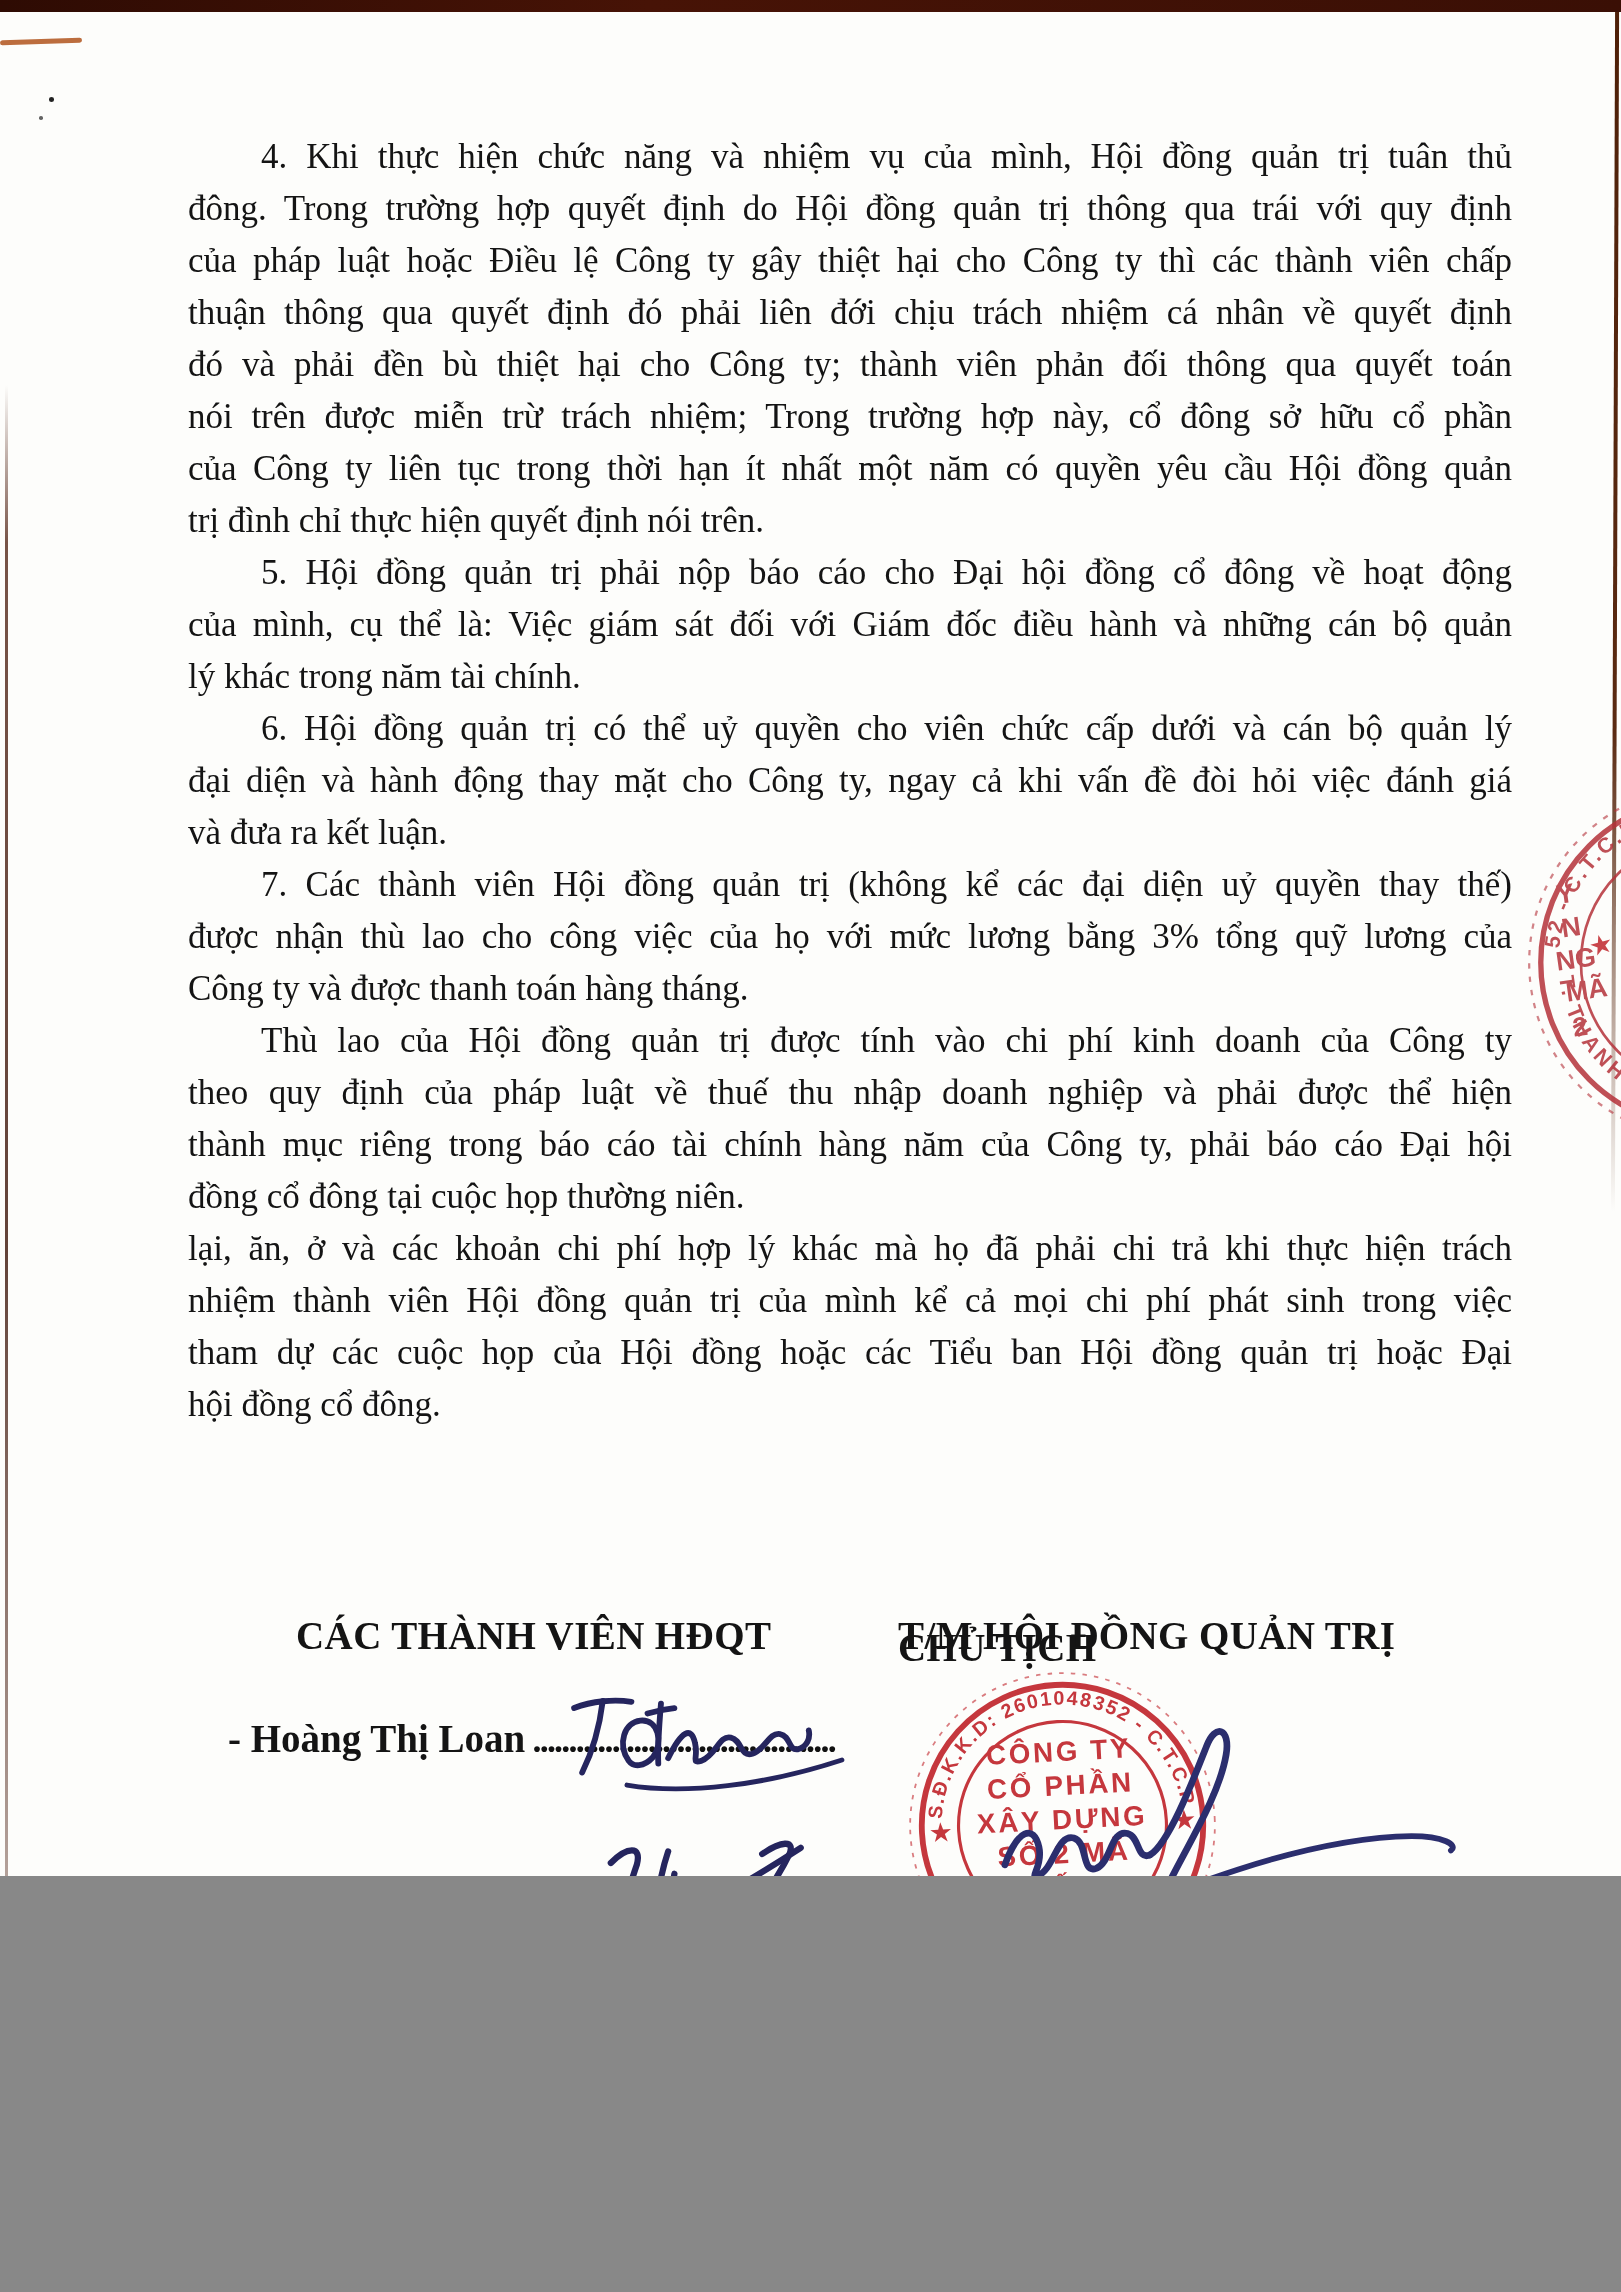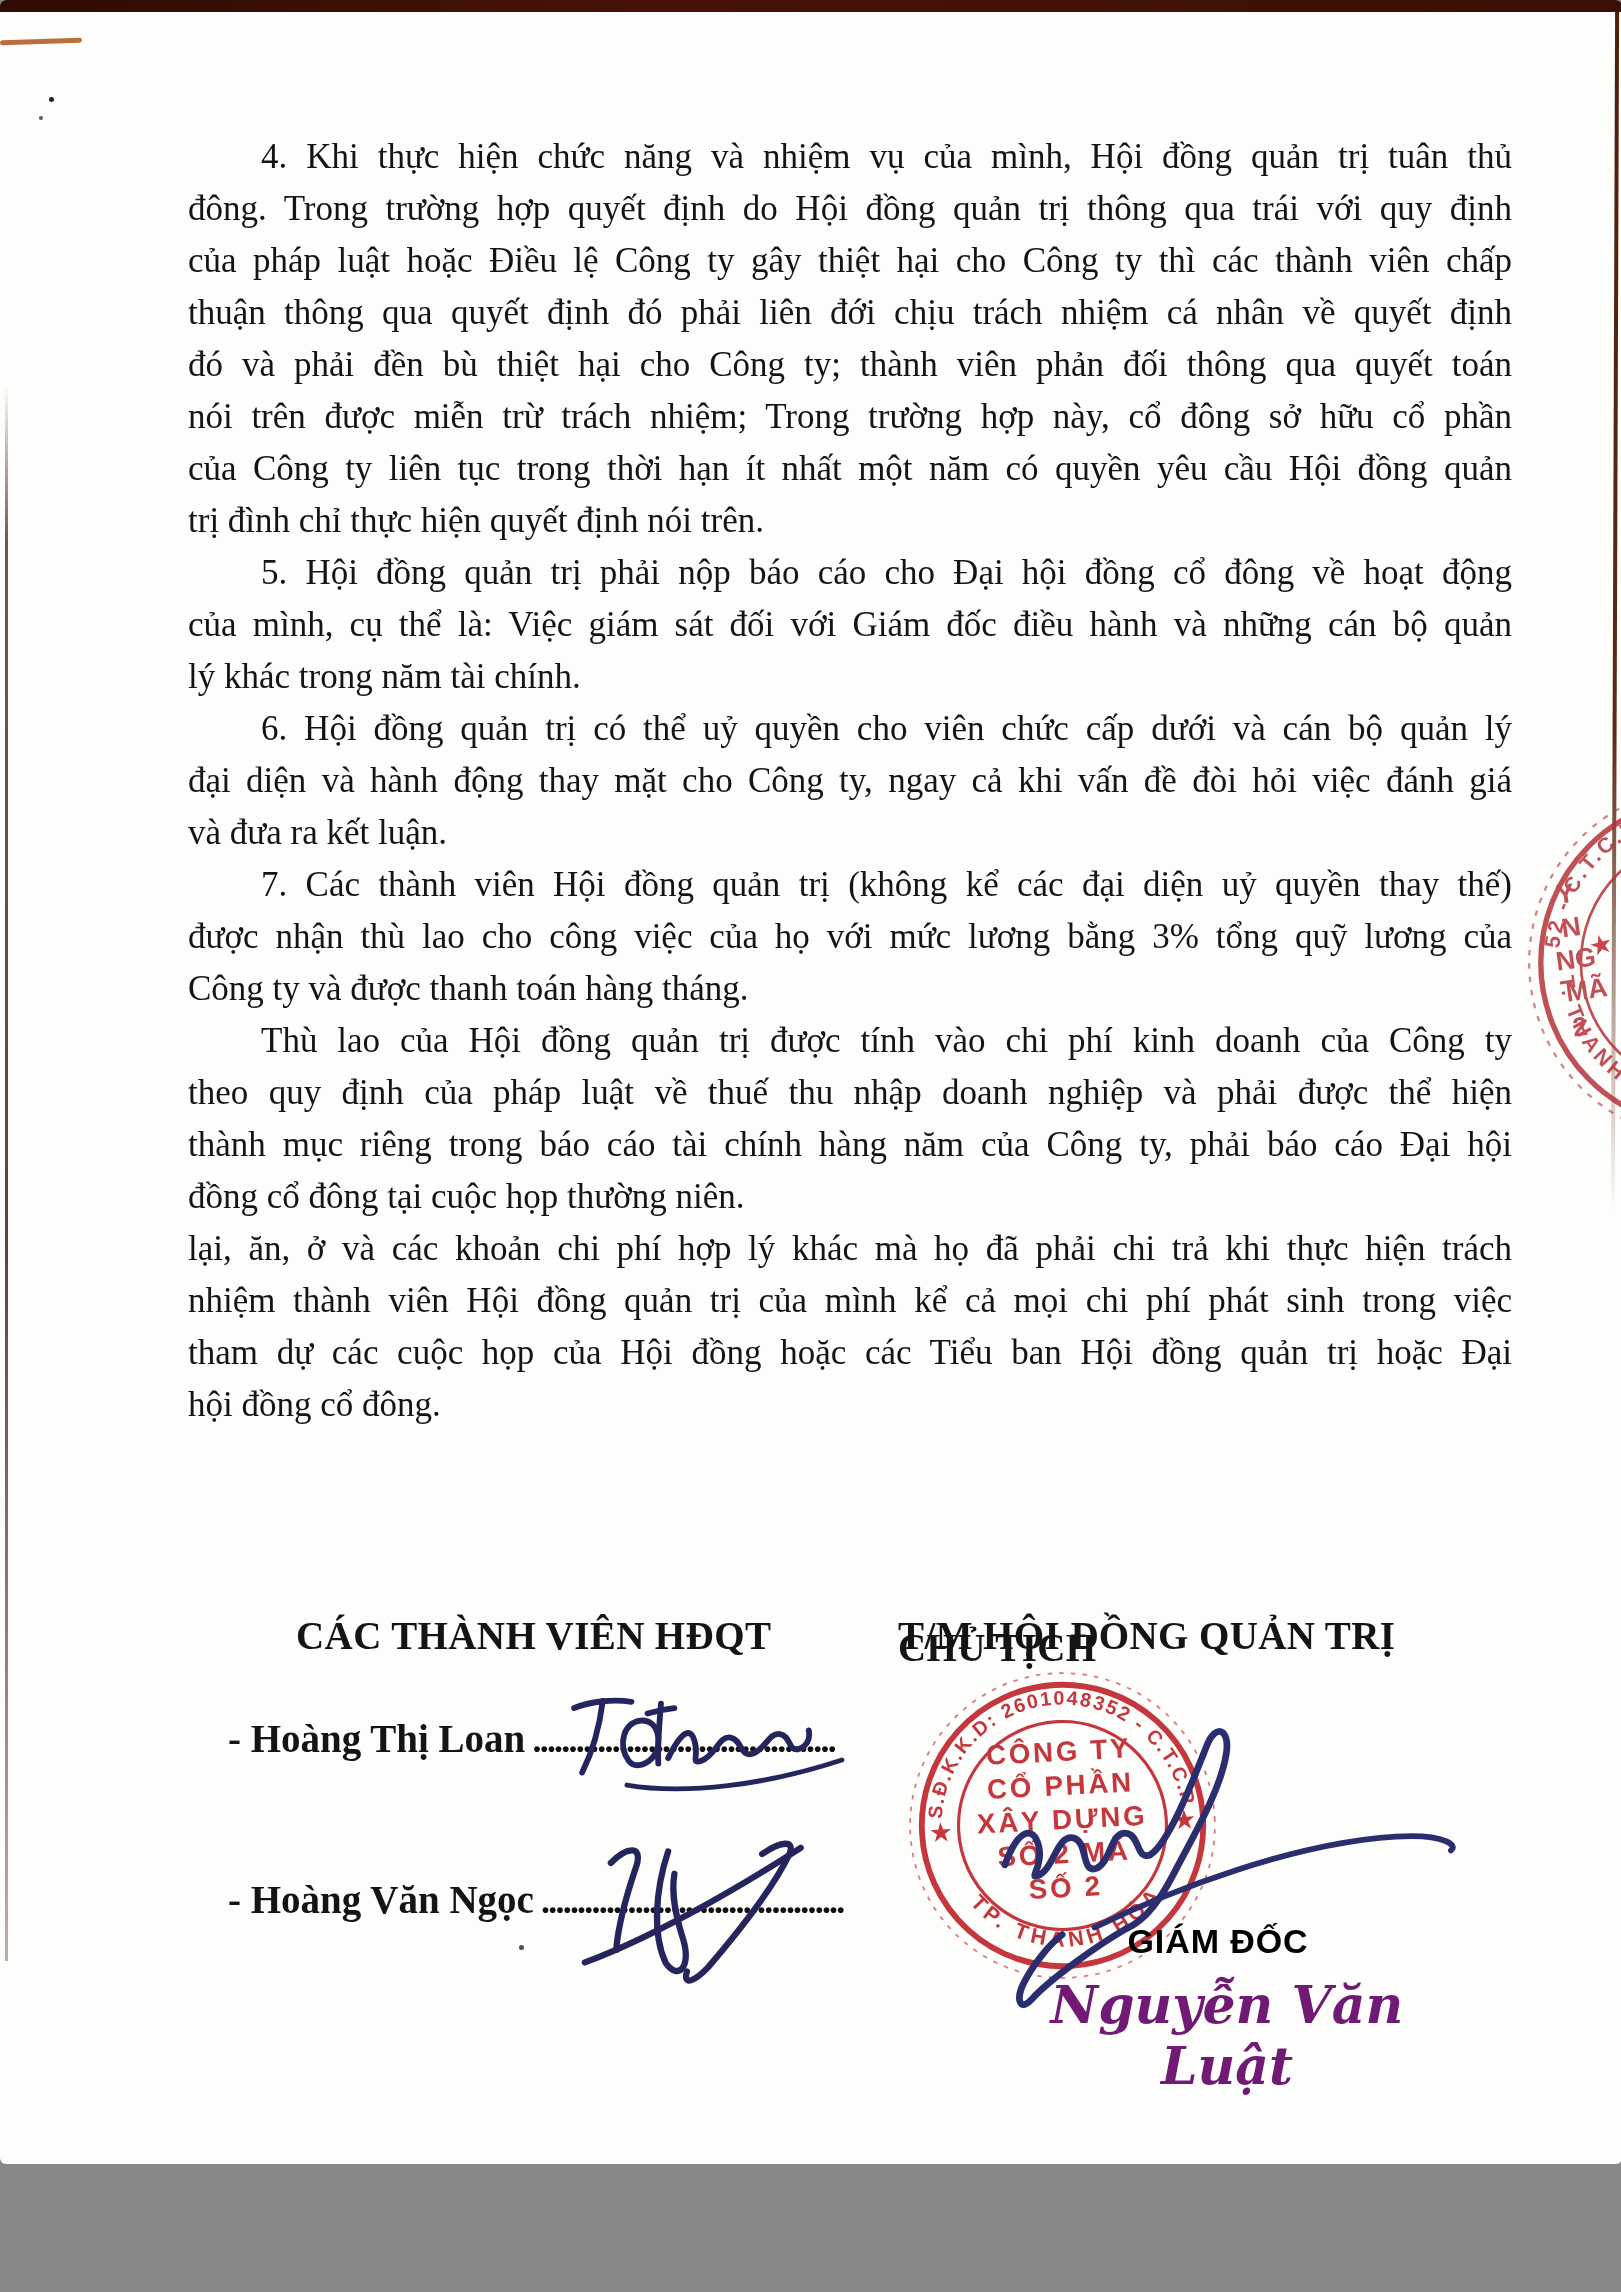--- a/index.html
+++ b/index.html
@@ -1,23 +1,22 @@
 <!DOCTYPE html>
 <html style="font-size:14.3px"><head>
 <meta charset="utf-8">
 <style>
   html,body{margin:0;padding:0;background:#888;}
   .page{
     position:relative;
-    width:1622px;height:2164px;
+    width:1622px;height:1876px;
     background:#fdfdfb;
     overflow:hidden;
     font-family:"Liberation Serif","DejaVu Serif",serif;
     color:#141414;
-    border-radius:6px;
   }
   
   .top-border{position:absolute;left:0;top:0;width:1622px;height:11.6px;background:linear-gradient(90deg,#2e0b03,#471306 40%,#3a0f05);}
   .corner-line{position:absolute;left:0;top:39px;width:82px;height:4.5px;background:#b0541c;border-radius:2.7px;transform:rotate(-2deg);opacity:.85;}
   .left-edge-line{position:absolute;left:5.4px;top:385px;width:2.7px;height:1576px;background:linear-gradient(180deg,rgba(90,35,12,0),rgba(74,26,10,.75) 10%,rgba(60,20,8,.8) 55%,rgba(74,26,10,.35));}
   .right-edge-line{position:absolute;left:1613px;top:11.6px;width:3.6px;height:1200px;background:linear-gradient(180deg,#4e2008,#5a2a12 60%,rgba(90,42,18,0));transform:rotate(.2deg);}
   .speck{position:absolute;border-radius:50%;background:#222;}
   .smudge{position:absolute;border-radius:50%;}
 
   

